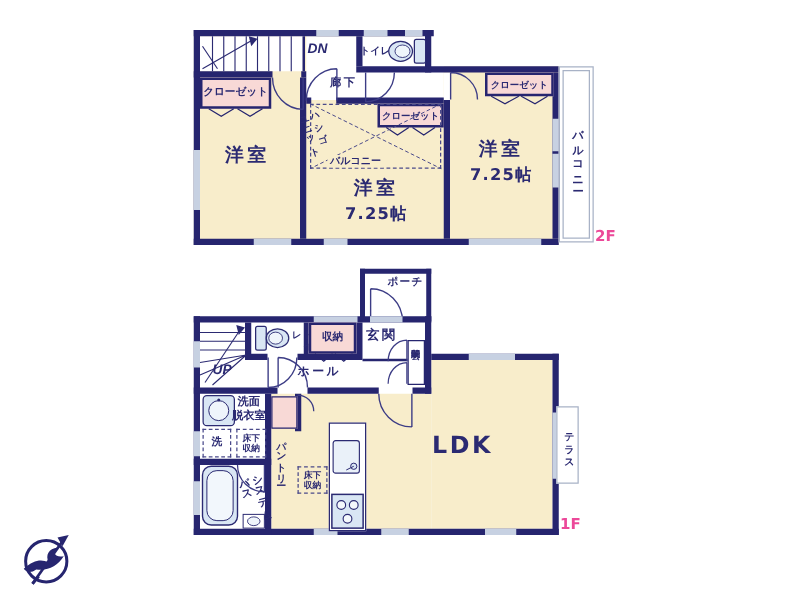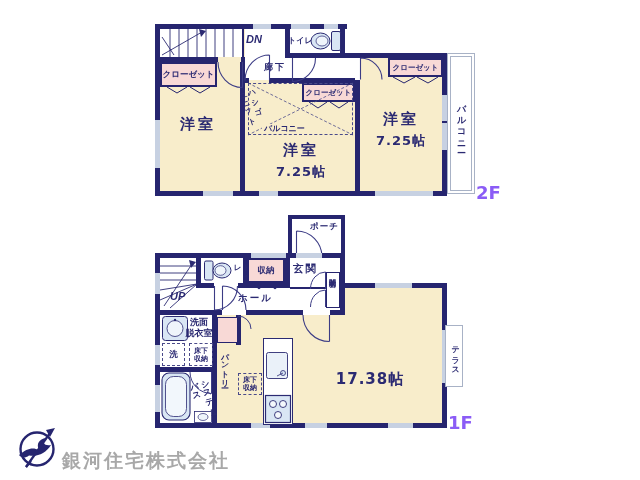--- a/index.html
+++ b/index.html
@@ -10,21 +10,21 @@
   .g{position:absolute;background:#c7d1e2}            
   .cream{position:absolute;background:#f8edcb}
   .white{position:absolute;background:#ffffff}
   .pink{position:absolute;background:#f8d9d6;border:2px solid #26256f;box-sizing:border-box;display:flex;align-items:center;justify-content:center}
   .dash{position:absolute;border:1px dashed #4a4a8a;box-sizing:border-box;display:flex;align-items:center;justify-content:center;text-align:center}
   .lbl{position:absolute;color:#2b2a72;font-weight:bold;text-align:center;line-height:1.2;white-space:nowrap}
   .v{writing-mode:vertical-rl;text-orientation:upright}
   .vcols{position:absolute;writing-mode:vertical-rl;text-orientation:upright;color:#2b2a72;font-weight:bold}
   .vcols span{display:block}
   .it{font-style:italic;font-family:Liberation Sans, sans-serif}
-  .flr{position:absolute;color:#8b5cf6;font-weight:bold;font-size:18px}
+  .flr{position:absolute;color:#ec4899;font-weight:bold;font-size:12px}
   .flex{display:flex;align-items:center;justify-content:center}
   svg{position:absolute;overflow:visible}
   .company{position:absolute;color:#a8a8a8;font-weight:bold;font-size:19px;letter-spacing:2px}
 </style>
 </head>
 <body>
 
 <div class="canvas">
 
   <div class="abs" style="left:0;top:0;width:640px;height:480px">
@@ -282,31 +282,30 @@
       <circle cx="18" cy="9" r="3.5" fill="#f4f8fc" stroke="#2b2a72" stroke-width="0.9"></circle>
       <circle cx="13" cy="20" r="3.5" fill="#f4f8fc" stroke="#2b2a72" stroke-width="0.9"></circle>
     </svg>
     <div class="dash" style="left:238px;top:373px;width:24px;height:22px">
       <span class="lbl" style="position:static;font-size:7px;white-space:normal;line-height:8px">
           <span style="display:block">床下</span>
           <span style="display:block">収納</span>
         </span>
     </div>
 
-    <div class="lbl" style="left:320px;top:370px;width:100px;font-size:15px;letter-spacing:1px">17.38帖</div>
+    <div class="lbl" style="left:320px;top:345px;width:100px;font-size:19px;letter-spacing:2px">LDK</div>
 
     <div class="abs flex" style="left:445px;top:325px;width:18px;height:62px;border:1px solid #a8b2c6;box-sizing:border-box;background:#fff">
       <span class="v" style="font-size:8px;letter-spacing:1px;color:#2b2a72;font-weight:bold">テラス</span>
     </div>
 
     <div class="flr" style="left:448px;top:412px">1F</div>
   </div>
 
   <svg style="left:14px;top:424px" width="46" height="46" viewBox="0 0 46 46">
     <circle cx="23" cy="25" r="16.5" fill="none" stroke="#26256f" stroke-width="2.4"></circle>
     <path d="M5,31 C13,24 19,23 25,26 C22,20 25,15 32,14 C28,19 30,22 37,21 C32,29 24,33 15,31.5 C11,34.5 7,34 5,31 Z" fill="#26256f"></path>
     <path d="M12,43 L36,9" stroke="#26256f" stroke-width="2.2" fill="none"></path>
     <polygon points="32,6 41,4 36,13" fill="#26256f"></polygon>
     <path d="M12,43 L17,37" stroke="#26256f" stroke-width="2.2" fill="none"></path>
   </svg>
-  <div class="company" style="left:62px;top:448px">銀河住宅株式会社</div>
 
 </div>
 
 </body></html>

